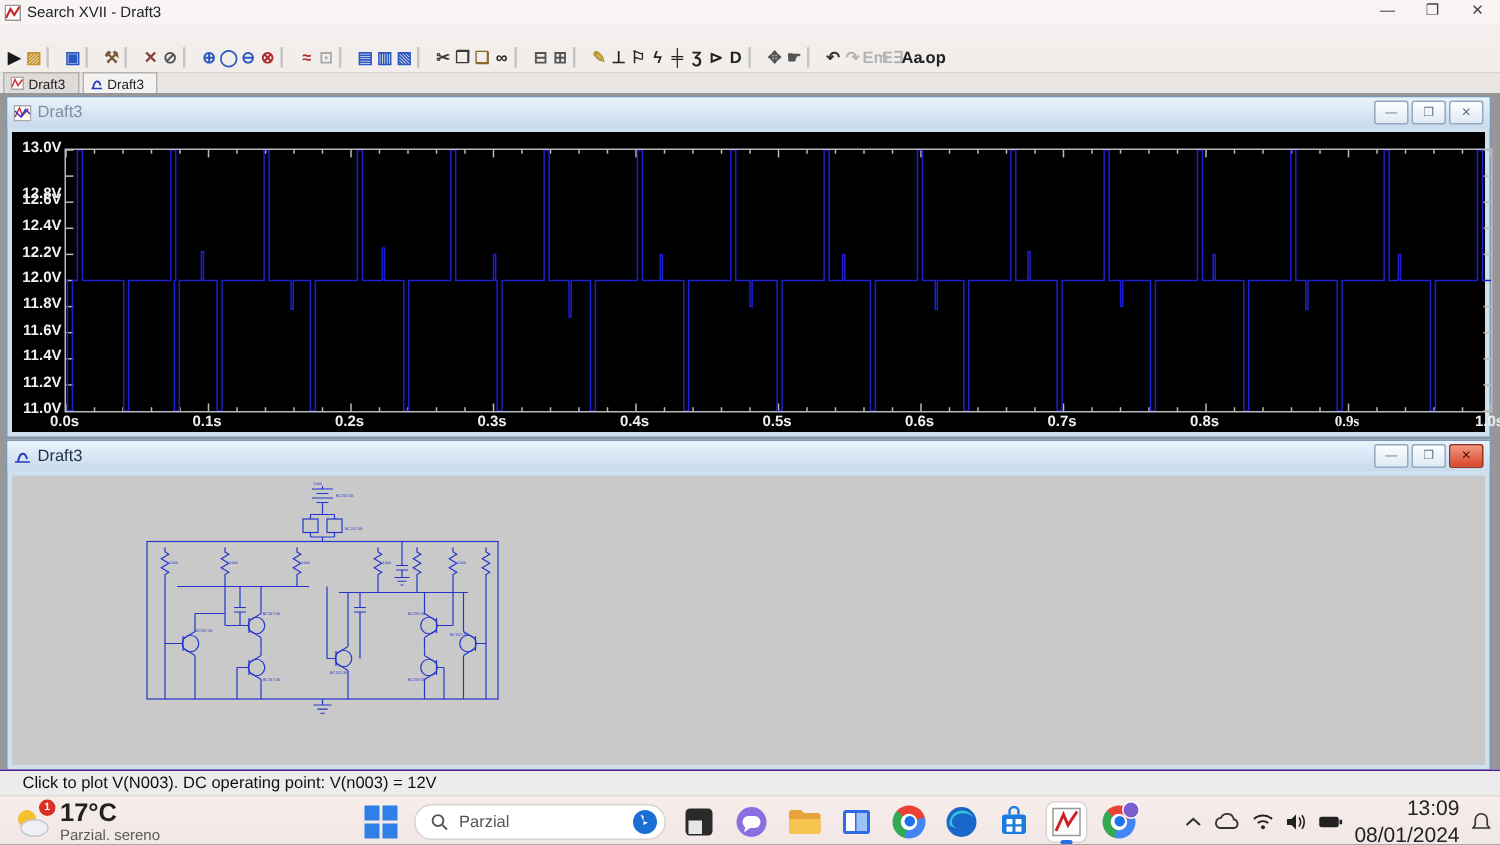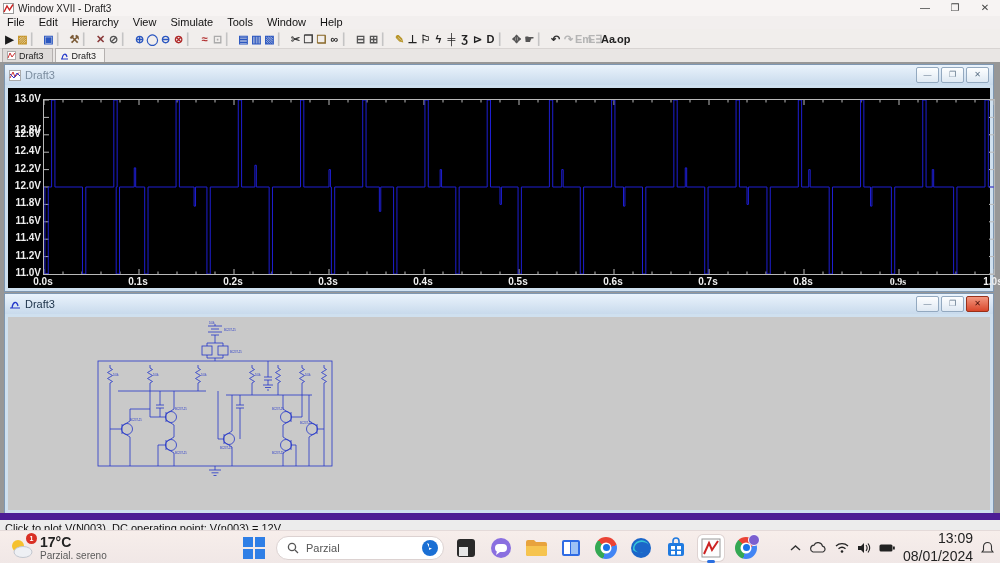--- a/index.html
+++ b/index.html
@@ -43,30 +43,30 @@
     font-size:10px;font-weight:bold;white-space:nowrap;}
   .frame{position:absolute;left:35px;top:11px;width:950px;height:174px;border:1px solid #b9b9b9;box-sizing:content-box;}
   .frame svg{position:absolute;left:0;top:0;width:100%;height:100%;}
   .xaxis{position:absolute;left:35px;top:188px;width:950px;height:12px;}
   .xlab{position:absolute;transform:translateX(-50%);color:#efefef;font-size:10px;font-weight:bold;}
   
   .schem-client{position:absolute;left:3px;right:3px;top:23px;bottom:3px;background:#c9c9c9;overflow:hidden;}
   .schem-client svg text{font-family:"Liberation Sans",sans-serif;}
   
   .statusbar{position:absolute;left:0;top:513px;width:100%;height:17px;background:#ececec;
-    border-top:7px solid #4c1d95;font-size:11px;color:#111;line-height:17px;padding-left:5px;box-sizing:border-box;}
+    border-top:1px solid #4c1d95;font-size:11px;color:#111;line-height:17px;padding-left:15px;box-sizing:border-box;}
   
   .taskbar{position:absolute;left:0;top:530px;width:100%;height:33px;
     background:linear-gradient(#f7eeeb,#f0e7e6);border-top:1px solid #e4dad9;}
   .weather{position:absolute;left:8px;top:0;height:33px;display:flex;align-items:center;gap:6px;}
   .wicon{position:relative;width:26px;height:24px;}
   .wbadge{position:absolute;right:-3px;top:-3px;width:11px;height:11px;border-radius:50%;
     background:#d93025;color:#fff;font-size:7px;font-weight:bold;text-align:center;line-height:11px;}
   .wtxt{display:flex;flex-direction:column;justify-content:center;line-height:1.15;}
-  .wtemp{font-size:14px;color:#222;font-weight:bold;}
+  .wtemp{font-size:17px;color:#222;font-weight:bold;}
   .wcond{font-size:10px;color:#5a5a5a;}
   .tb-center{position:absolute;left:50%;top:0;transform:translateX(-50%);height:33px;
     display:flex;align-items:center;gap:9px;}
   .task-ico{position:relative;width:26px;height:26px;display:flex;align-items:center;justify-content:center;border-radius:5px;}
   .task-ico.active{background:#ffffff;box-shadow:0 0 0 1px #ded3d2;}
   .underline{position:absolute;bottom:-2px;left:50%;transform:translateX(-50%);
     width:8px;height:3px;border-radius:2px;background:#2a6fe0;}
   .search-pill{display:flex;align-items:center;gap:7px;height:24px;width:168px;border-radius:13px;
     background:#fff;border:1px solid #dcd2d1;padding:0 4px 0 10px;box-sizing:border-box;}
   .search-txt{font-size:11px;color:#555;flex:1;}
@@ -87,46 +87,28 @@
 
 <div class="screen">
 
   <div class="titlebar">
     <span class="app-ico">
       <svg width="11" height="11">
           <rect x="0.5" y="0.5" width="10" height="10" fill="#fff" stroke="#999"></rect>
           <polyline points="1,9 4,3 6.5,7 10,1.5" fill="none" stroke="#c22" stroke-width="1.4"></polyline>
         </svg>
     </span>
-    <span>Window XVII - Draft3</span>
+    <span>Search XVII - Draft3</span>
     <span class="win-ctrls">
       <span class="win-ctrl">—</span>
       <span class="win-ctrl">❐</span>
       <span class="win-ctrl">✕</span>
     </span>
   </div>
 
-  <div class="menubar">
-
-      <span class="menu-item">File</span>
-
-      <span class="menu-item">Edit</span>
-
-      <span class="menu-item">Hierarchy</span>
-
-      <span class="menu-item">View</span>
-
-      <span class="menu-item">Simulate</span>
-
-      <span class="menu-item">Tools</span>
-
-      <span class="menu-item">Window</span>
-
-      <span class="menu-item">Help</span>
-    </div>
 
   <div class="toolbar">
 
       <span class="tb-icon" style="color: rgb(26, 26, 26);">▶</span>
 
       <span class="tb-icon" style="color: rgb(197, 148, 39);">▨</span>
 
       <span class="tb-icon" style="color: rgb(196, 196, 196);">▏</span>
 
       <span class="tb-icon" style="color: rgb(43, 87, 192);">▣</span>

